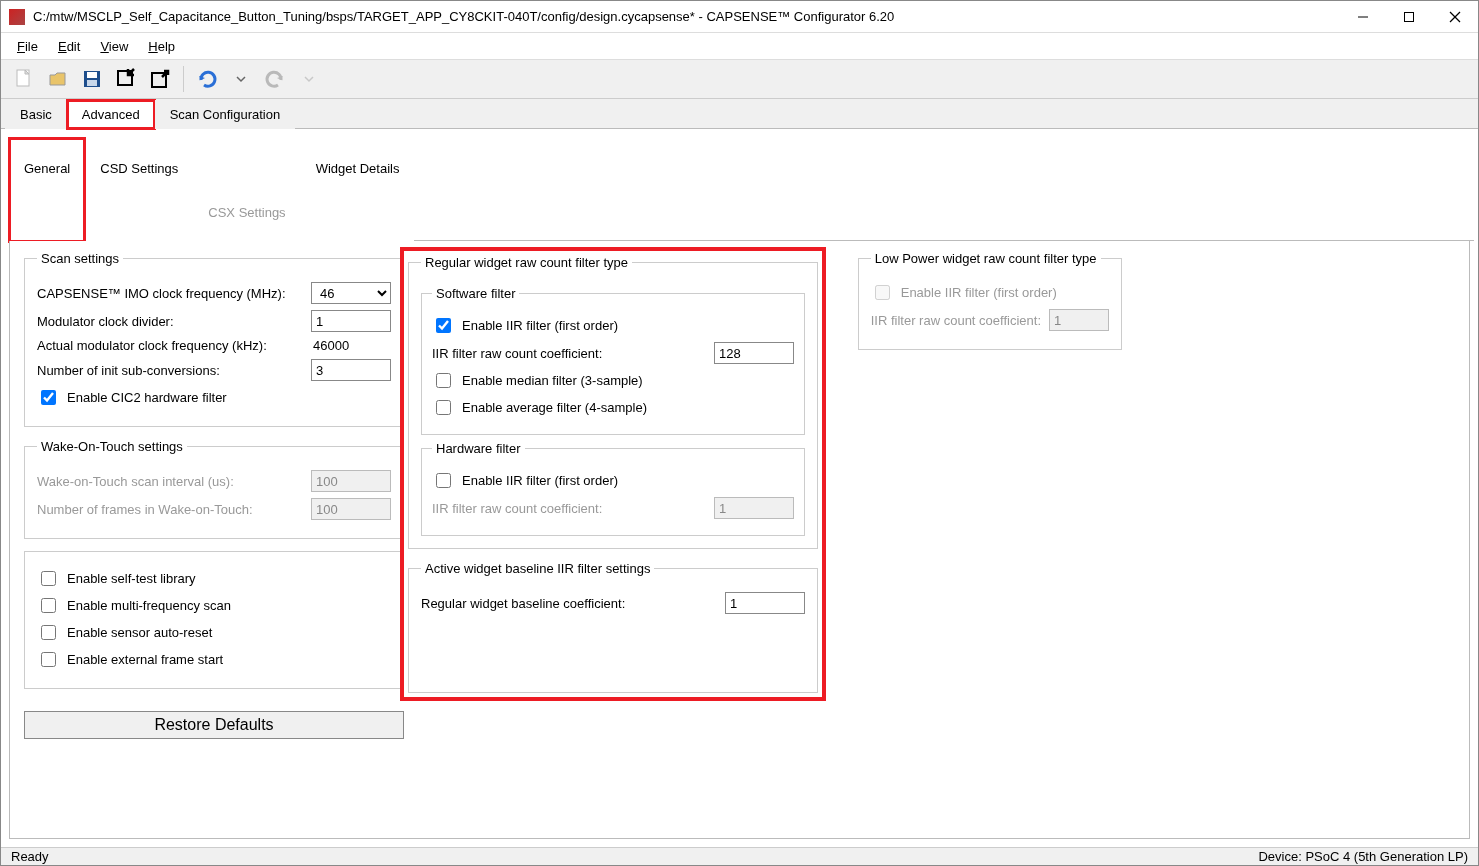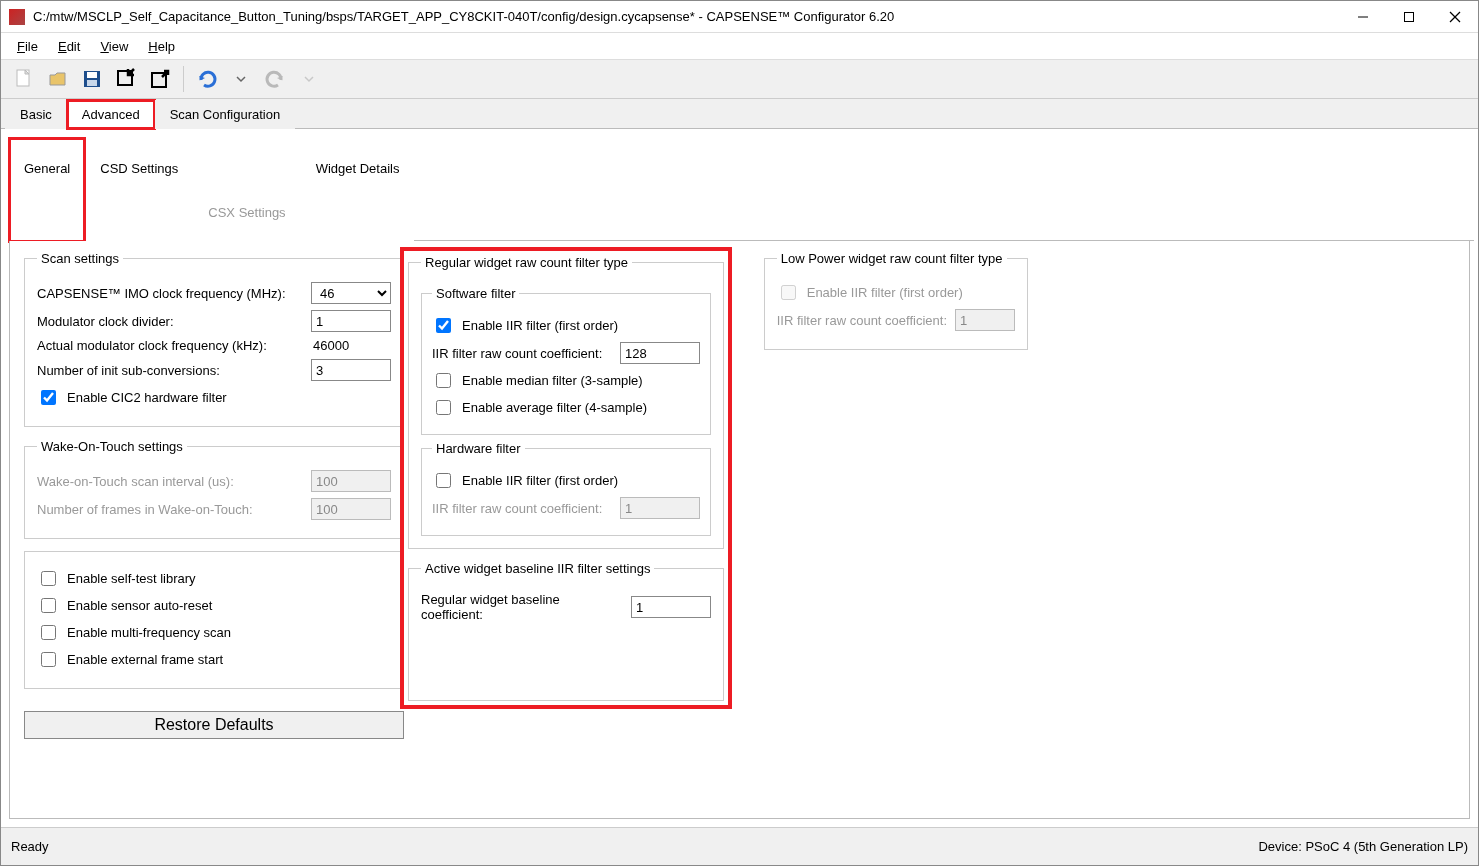--- a/index.html
+++ b/index.html
@@ -126,21 +126,21 @@
     border-top:none;
     position:relative;
     overflow:hidden;
   }
   .columns {
     display:flex;
     align-items:flex-start;
   }
   .col { display:flex; flex-direction:column; gap:12px; }
   .col1 { width:380px; }
-  .col2 { width:324px; }
+  .col2 { width:418px; }
   .col3 { width:300px;align-items:flex-end; }
 
   fieldset.group {
     border:1px solid #ccc;
     padding:10px 12px 12px 12px;
     margin:0;
   }
   fieldset.inner {
     border:1px solid #ccc;
     padding:8px 10px 10px 10px;
@@ -187,21 +187,21 @@
   }
 
   .red-box {
     border:4px solid #ed1c24;
     padding:4px;
     margin:-4px;
   }
 
   
   .statusbar {
-    height:38px;
+    height:18px;
     background:#f0f0f0;
     border-top:1px solid #ccc;
     display:flex; align-items:center;
     padding:0 10px;
     justify-content:space-between;
   }
 
   
   svg { display:block; }
 </style>
@@ -353,25 +353,25 @@
             </div>
           </fieldset>
 
           <fieldset class="group" style="border-top-color:#ccc">
             <div class="check-row">
               <input type="checkbox" style="">
               <label>Enable self-test library</label>
             </div>
             <div class="check-row">
               <input type="checkbox" style="">
-              <label>Enable sensor auto-reset</label>
+              <label>Enable multi-frequency scan</label>
             </div>
             <div class="check-row">
               <input type="checkbox" style="">
-              <label>Enable multi-frequency scan</label>
+              <label>Enable sensor auto-reset</label>
             </div>
             <div class="check-row">
               <input type="checkbox" style="">
               <label>Enable external frame start</label>
             </div>
           </fieldset>
 
           <button class="restore-btn">Restore Defaults</button>
         </div>
 

